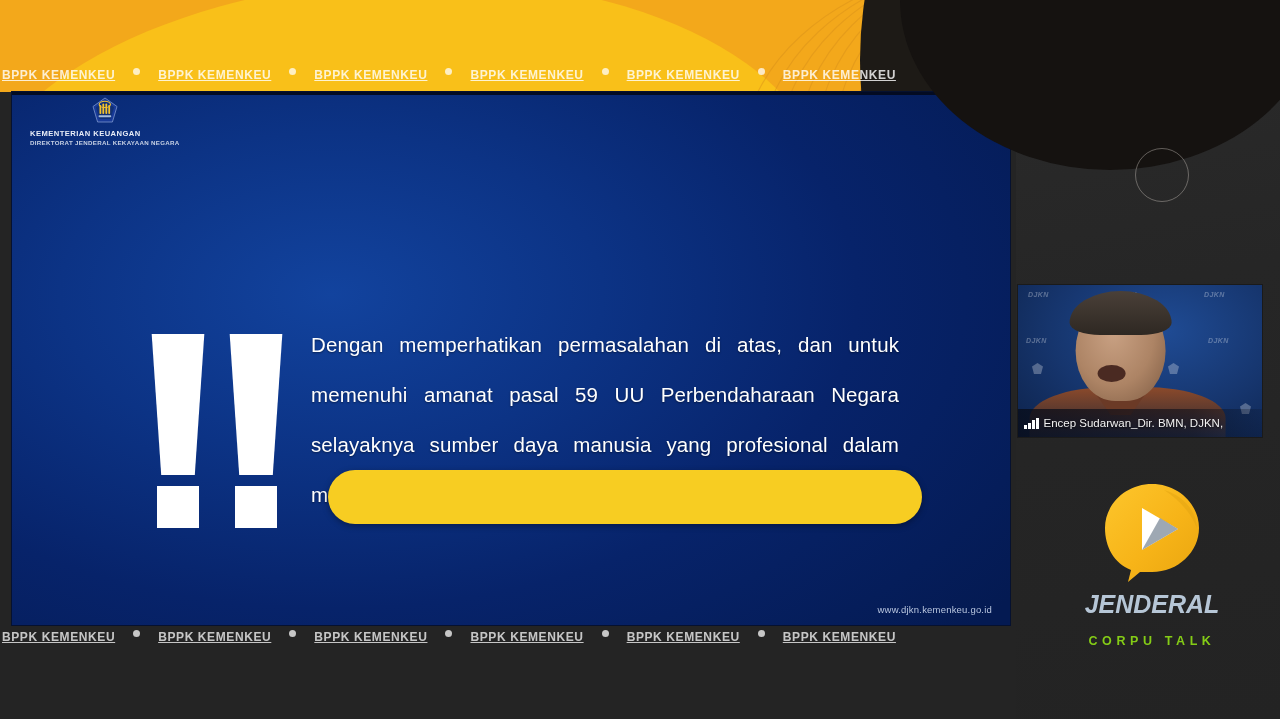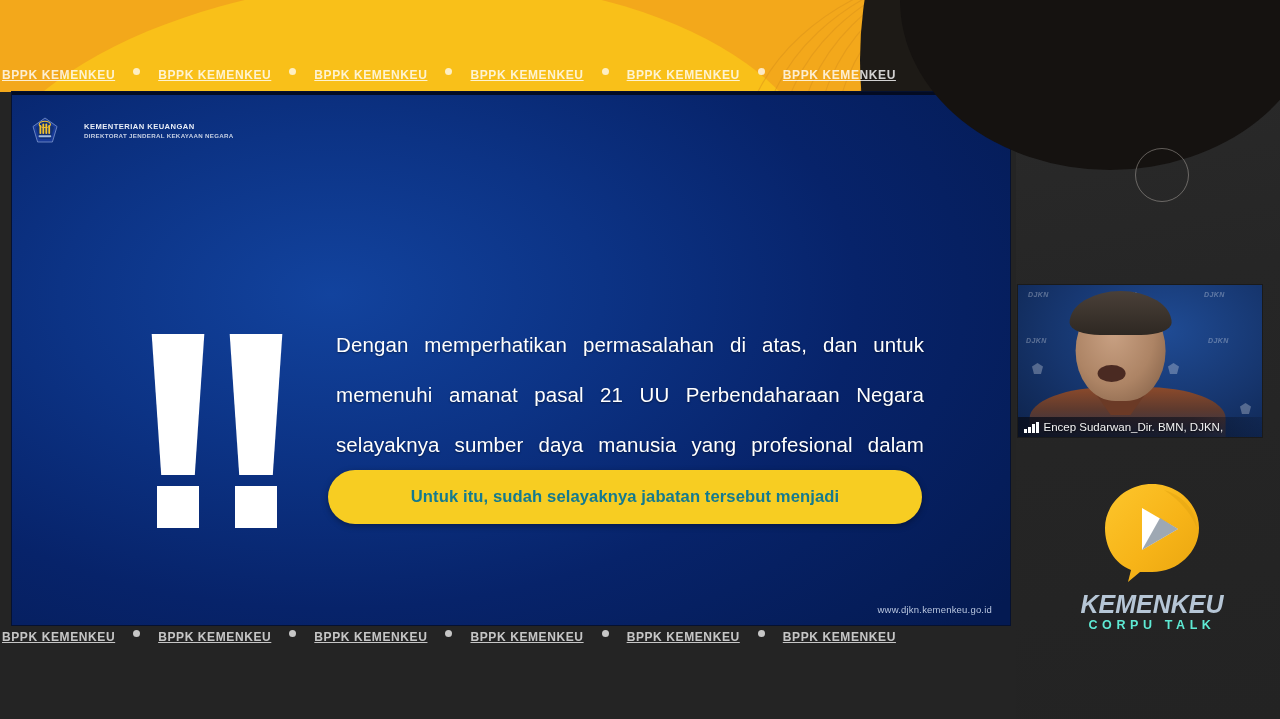--- a/index.html
+++ b/index.html
@@ -126,22 +126,22 @@
   }
   .slide-topline {
     position: absolute;
     left: 0; top: 0; width: 100%; height: 3px;
     background: #030b22;
   }
 
   
   .slide-logo {
     position: absolute;
-    left: 18px; top: 24px;
-    display: flex; align-items: center; gap: 24px;
+    left: 18px; top: 4px;
+    display: flex; align-items: center; gap: 4px; flex-direction: column;
   }
   .emblem {
     width: 30px; height: 30px;
     position: relative;
     filter: saturate(1.1);
   }
   .logo-text { line-height: 1.15; }
   .logo-l1 {
     font-size: 7.6px; font-weight: bold;
     color: #e8edf7; letter-spacing: .45px;
@@ -169,21 +169,21 @@
   .excl-dot {
     position: absolute;
     left: 7px; top: 152px;
     width: 42px; height: 42px;
     background: #ffffff;
   }
 
   
   .para {
     position: absolute;
-    left: 324px; top: 240px;
+    left: 299px; top: 240px;
     width: 588px;
     color: #ffffff;
     font-size: 20.5px;
     line-height: 25px;
     text-align: justify;
     text-justify: inter-word;
     letter-spacing: .1px;
     text-shadow: 0 1px 2px rgba(0,0,0,.45);
   }
   .para > span { display: block; }
@@ -299,21 +299,21 @@
     position: absolute;
     left: 54px; bottom: 22px;
     width: 62px; height: 30px;
     background: #6b3a26;
     clip-path: polygon(0 0, 100% 0, 66% 100%, 34% 100%);
   }
 
   .vtile-namebar {
     position: absolute;
     left: 0; bottom: 0;
-    width: 100%; height: 20px;
+    width: 100%; height: 28px;
     display: flex;
     align-items: center;
     gap: 5px;
     padding-left: 6px;
     background: linear-gradient(90deg, rgba(8,12,24,.78) 0%, rgba(8,12,24,.55) 70%, rgba(8,12,24,.15) 100%);
     z-index: 3;
   }
   .signal-icon {
     display: flex;
     align-items: flex-end;
@@ -354,24 +354,24 @@
   .corpu-title {
     margin-top: 6px;
     font-size: 25px;
     font-weight: bold;
     font-style: italic;
     color: #b6c6d6;
     letter-spacing: 0px;
     line-height: 1;
   }
   .corpu-sub {
-    margin-top: 2px;
+    margin-top: 18px;
     font-size: 12.5px;
     font-weight: bold;
-    color: #5eead4;
+    color: #84cc16;
     letter-spacing: 4.6px;
     line-height: 1;
   }
 </style>
 </head>
 <body>
 
 <div id="screen">
 
   <div class="right-panel"></div>
@@ -440,28 +440,27 @@
         <div class="excl-dot"></div>
       </div>
       <div class="excl excl-b">
         <div class="excl-bar-shape"></div>
         <div class="excl-dot"></div>
       </div>
     </div>
 
     <div class="para">
       <span class="just">Dengan memperhatikan permasalahan di atas, dan untuk</span>
-      <span class="just">memenuhi amanat pasal 21 UU Perbendaharaan Negara</span>
+      <span class="just">memenuhi amanat pasal 59 UU Perbendaharaan Negara</span>
       <span class="just">selayaknya sumber daya manusia yang profesional dalam</span>
       <span>melaksanakan penatausahaan dan pengelolaan BMN/D.</span>
     </div>
 
     <div class="callout">
       <div class="callout-text">
-        <span>Untuk itu, sudah selayaknya jabatan tersebut menjadi</span>
         <br>
       </div>
     </div>
 
     <div class="slide-url">www.djkn.kemenkeu.go.id</div>
   </div>
 
   <div class="wm-strip wm-bottom">
     <span class="wm-item">BPPK KEMENKEU</span>
     <span class="wm-dot"></span>
@@ -522,17 +521,17 @@
             <stop offset="55%" stop-color="#f7b418"></stop>
             <stop offset="100%" stop-color="#e9a50f"></stop>
           </linearGradient>
         </defs>
         <path d="M54 6 C80 6 101 26 101 50 C101 74 80 94 54 94 L42 94 L30 104 L33 92 C16 85 7 69 7 50 C7 26 28 6 54 6 Z" fill="url(#gy)"></path>
         <path d="M44 30 L80 51 L44 72 Z" fill="#ffffff"></path>
         <path d="M44 72 L80 51 L62 40 Z" fill="#8d99a6" opacity="0.85"></path>
         <path d="M66 12 C86 18 98 33 99 50 C92 33 80 21 66 12 Z" fill="#e1a312" opacity="0.5"></path>
       </svg>
     </div>
-    <div class="corpu-title">KEMENKEU</div>
+    <div class="corpu-title">JENDERAL</div>
     <div class="corpu-sub">CORPU TALK</div>
   </div>
 
 </div>
 
 </body></html>

